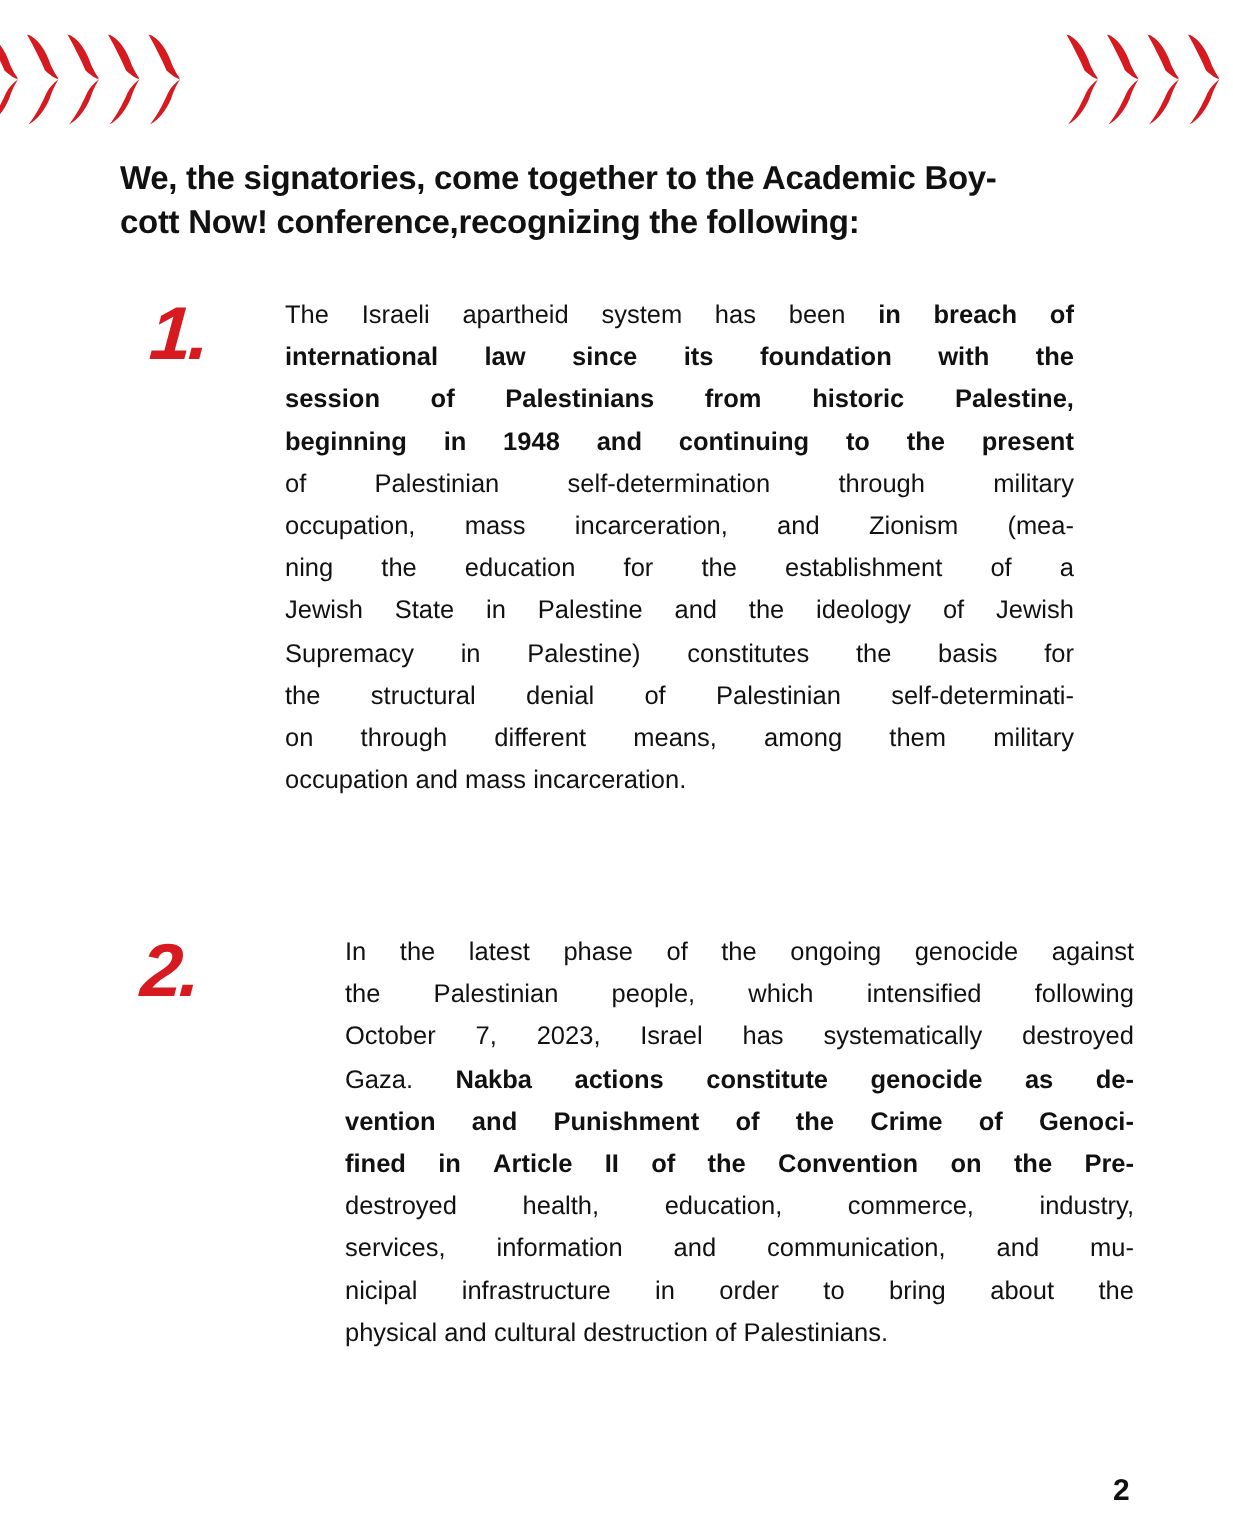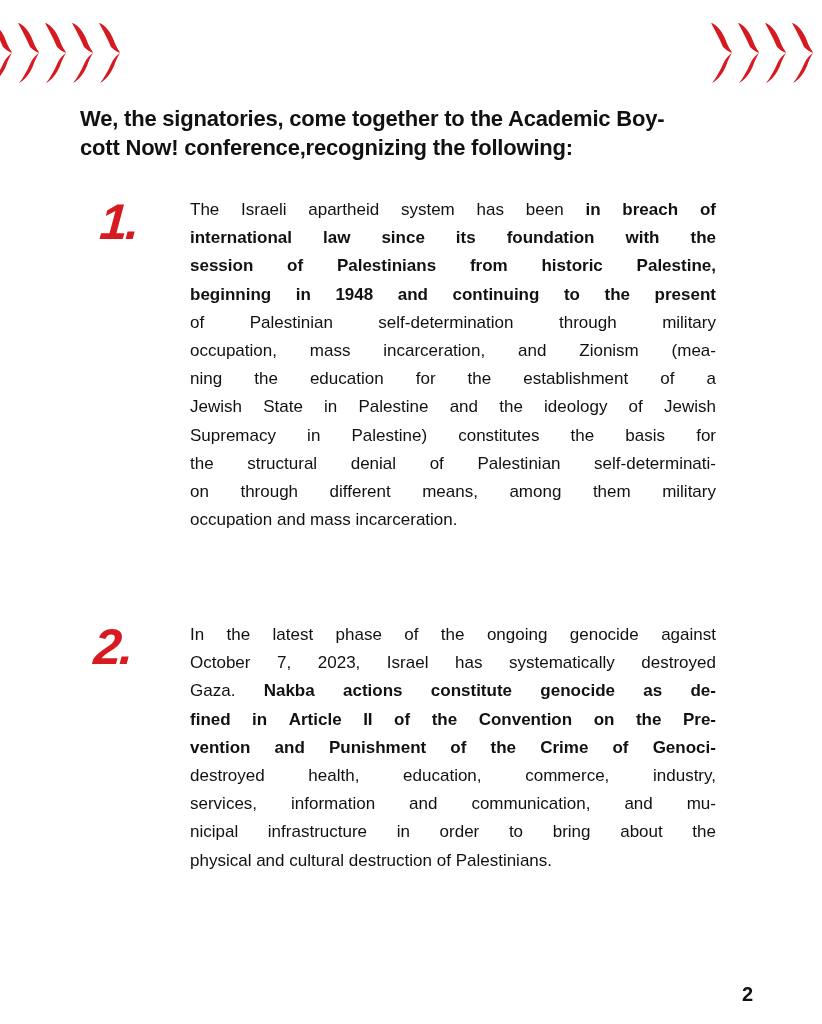--- a/index.html
+++ b/index.html
@@ -57,21 +57,21 @@
     .item-num.n2 { left: 94px; top: 622px; }
 
     .para {
       position: absolute;
       left: 190px;
       width: 526px;
       font-size: 17px;
       line-height: 28.2px;
     }
     .para.p1 { top: 196px; }
-    .para.p2 { top: 621px; }
+    .para.p2 { top: 621px; margin-left: 40px; }
     .para .ln {
       display: block;
       text-align: justify;
       text-align-last: justify;
       white-space: nowrap;
       height: 28.2px;
       overflow: visible;
     }
     .para .ln.last {
       text-align-last: left;
@@ -176,23 +176,24 @@
     <span class="ln"><span>Jewish</span> <span>State</span> <span>in</span> <span>Palestine</span> <span>and</span> <span>the</span> <span>ideology</span> <span>of</span> <span>Jewish</span></span>
     <span class="ln"><span>Supremacy</span> <span>in</span> <span>Palestine)</span> <span>constitutes</span> <span>the</span> <span>basis</span> <span>for</span></span>
     <span class="ln"><span>the</span> <span>structural</span> <span>denial</span> <span>of</span> <span>Palestinian</span> <span>self-determinati-</span></span>
     <span class="ln"><span>on</span> <span>through</span> <span>different</span> <span>means,</span> <span>among</span> <span>them</span> <span>military</span></span>
     <span class="ln last"><span>occupation</span> <span>and</span> <span>mass</span> <span>incarceration.</span></span>
   </div>
 
 <div class="item-num n2">2.</div>
 <div class="para p2">
     <span class="ln"><span>In</span> <span>the</span> <span>latest</span> <span>phase</span> <span>of</span> <span>the</span> <span>ongoing</span> <span>genocide</span> <span>against</span></span>
+    <span class="ln"><span>the</span> <span>Palestinian</span> <span>people,</span> <span>which</span> <span>intensified</span> <span>following</span></span>
     <span class="ln"><span>October</span> <span>7,</span> <span>2023,</span> <span>Israel</span> <span>has</span> <span>systematically</span> <span>destroyed</span></span>
     <span class="ln"><span>Gaza.</span> <span class="b">Nakba</span> <span class="b">actions</span> <span class="b">constitute</span> <span class="b">genocide</span> <span class="b">as</span> <span class="b">de-</span></span>
+    <span class="ln"><span class="b">vention</span> <span class="b">and</span> <span class="b">Punishment</span> <span class="b">of</span> <span class="b">the</span> <span class="b">Crime</span> <span class="b">of</span> <span class="b">Genoci-</span></span>
     <span class="ln"><span class="b">fined</span> <span class="b">in</span> <span class="b">Article</span> <span class="b">II</span> <span class="b">of</span> <span class="b">the</span> <span class="b">Convention</span> <span class="b">on</span> <span class="b">the</span> <span class="b">Pre-</span></span>
-    <span class="ln"><span class="b">vention</span> <span class="b">and</span> <span class="b">Punishment</span> <span class="b">of</span> <span class="b">the</span> <span class="b">Crime</span> <span class="b">of</span> <span class="b">Genoci-</span></span>
     <span class="ln"><span>destroyed</span> <span>health,</span> <span>education,</span> <span>commerce,</span> <span>industry,</span></span>
     <span class="ln"><span>services,</span> <span>information</span> <span>and</span> <span>communication,</span> <span>and</span> <span>mu-</span></span>
     <span class="ln"><span>nicipal</span> <span>infrastructure</span> <span>in</span> <span>order</span> <span>to</span> <span>bring</span> <span>about</span> <span>the</span></span>
     <span class="ln last"><span>physical</span> <span>and</span> <span>cultural</span> <span>destruction</span> <span>of</span> <span>Palestinians.</span></span>
   </div>
 
 <div class="page-number">2</div>
 
 </body></html>

